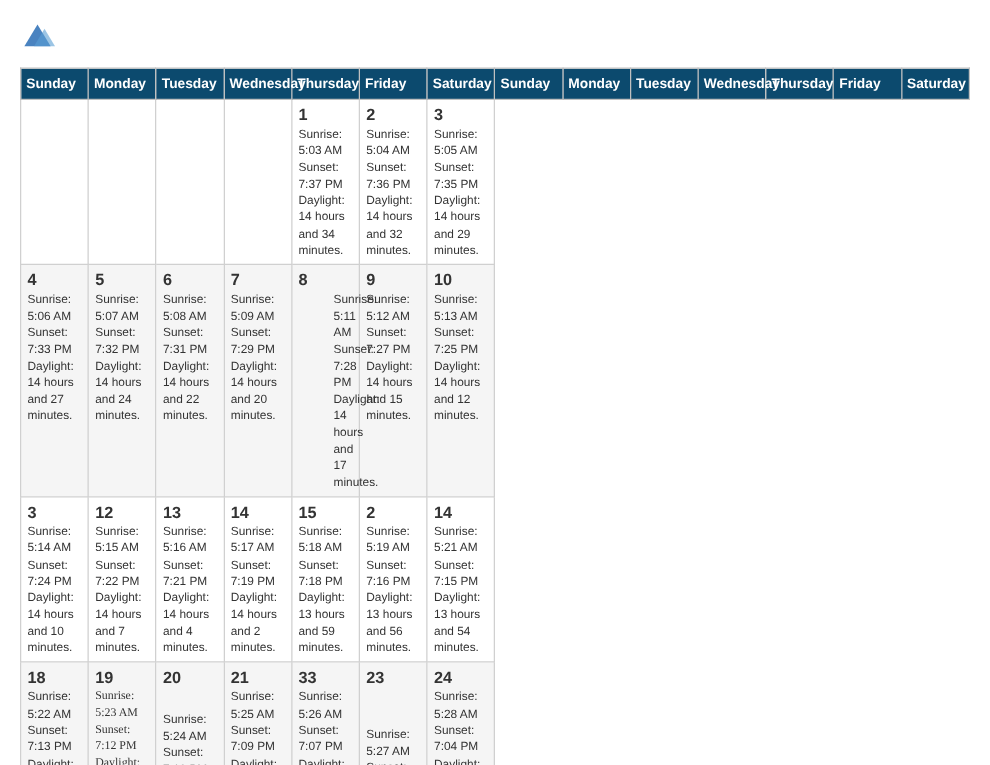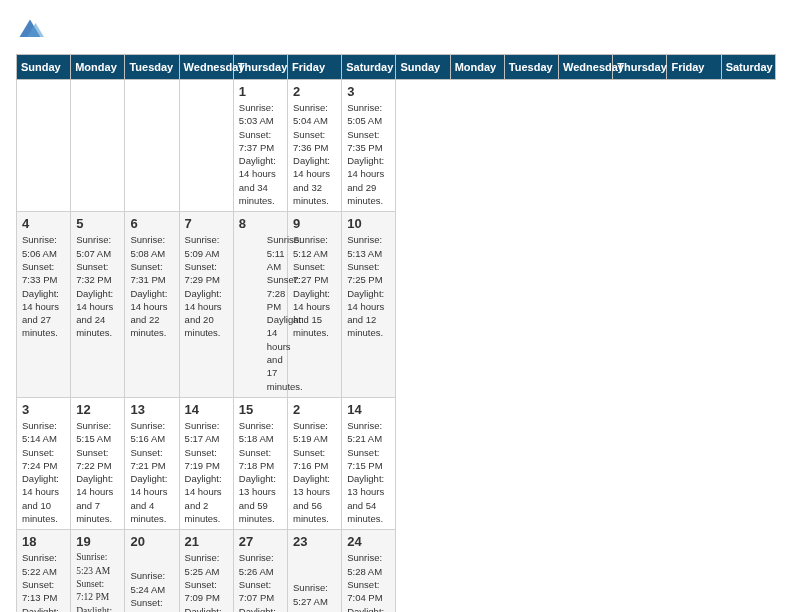--- a/index.html
+++ b/index.html
@@ -285,21 +285,21 @@
 and 46 minutes.</div>
         </td>
         <td>
           <div class="day-num">21</div>
           <div class="day-info" style="white-space: pre-line;">Sunrise: 5:25 AM
 Sunset: 7:09 PM
 Daylight: 13 hours
 and 43 minutes.</div>
         </td>
         <td>
-          <div class="day-num">27</div>
+          <div class="day-num">33</div>
           <div class="day-info" style="white-space: pre-line;">Sunrise: 5:26 AM
 Sunset: 7:07 PM
 Daylight: 13 hours
 and 40 minutes.</div>
         </td>
         <td>
           <div class="day-num">23</div>
           <div class="day-info" style="white-space: pre-line; margin-top: 32px;">Sunrise: 5:27 AM
 Sunset: 7:05 PM
 Daylight: 13 hours

